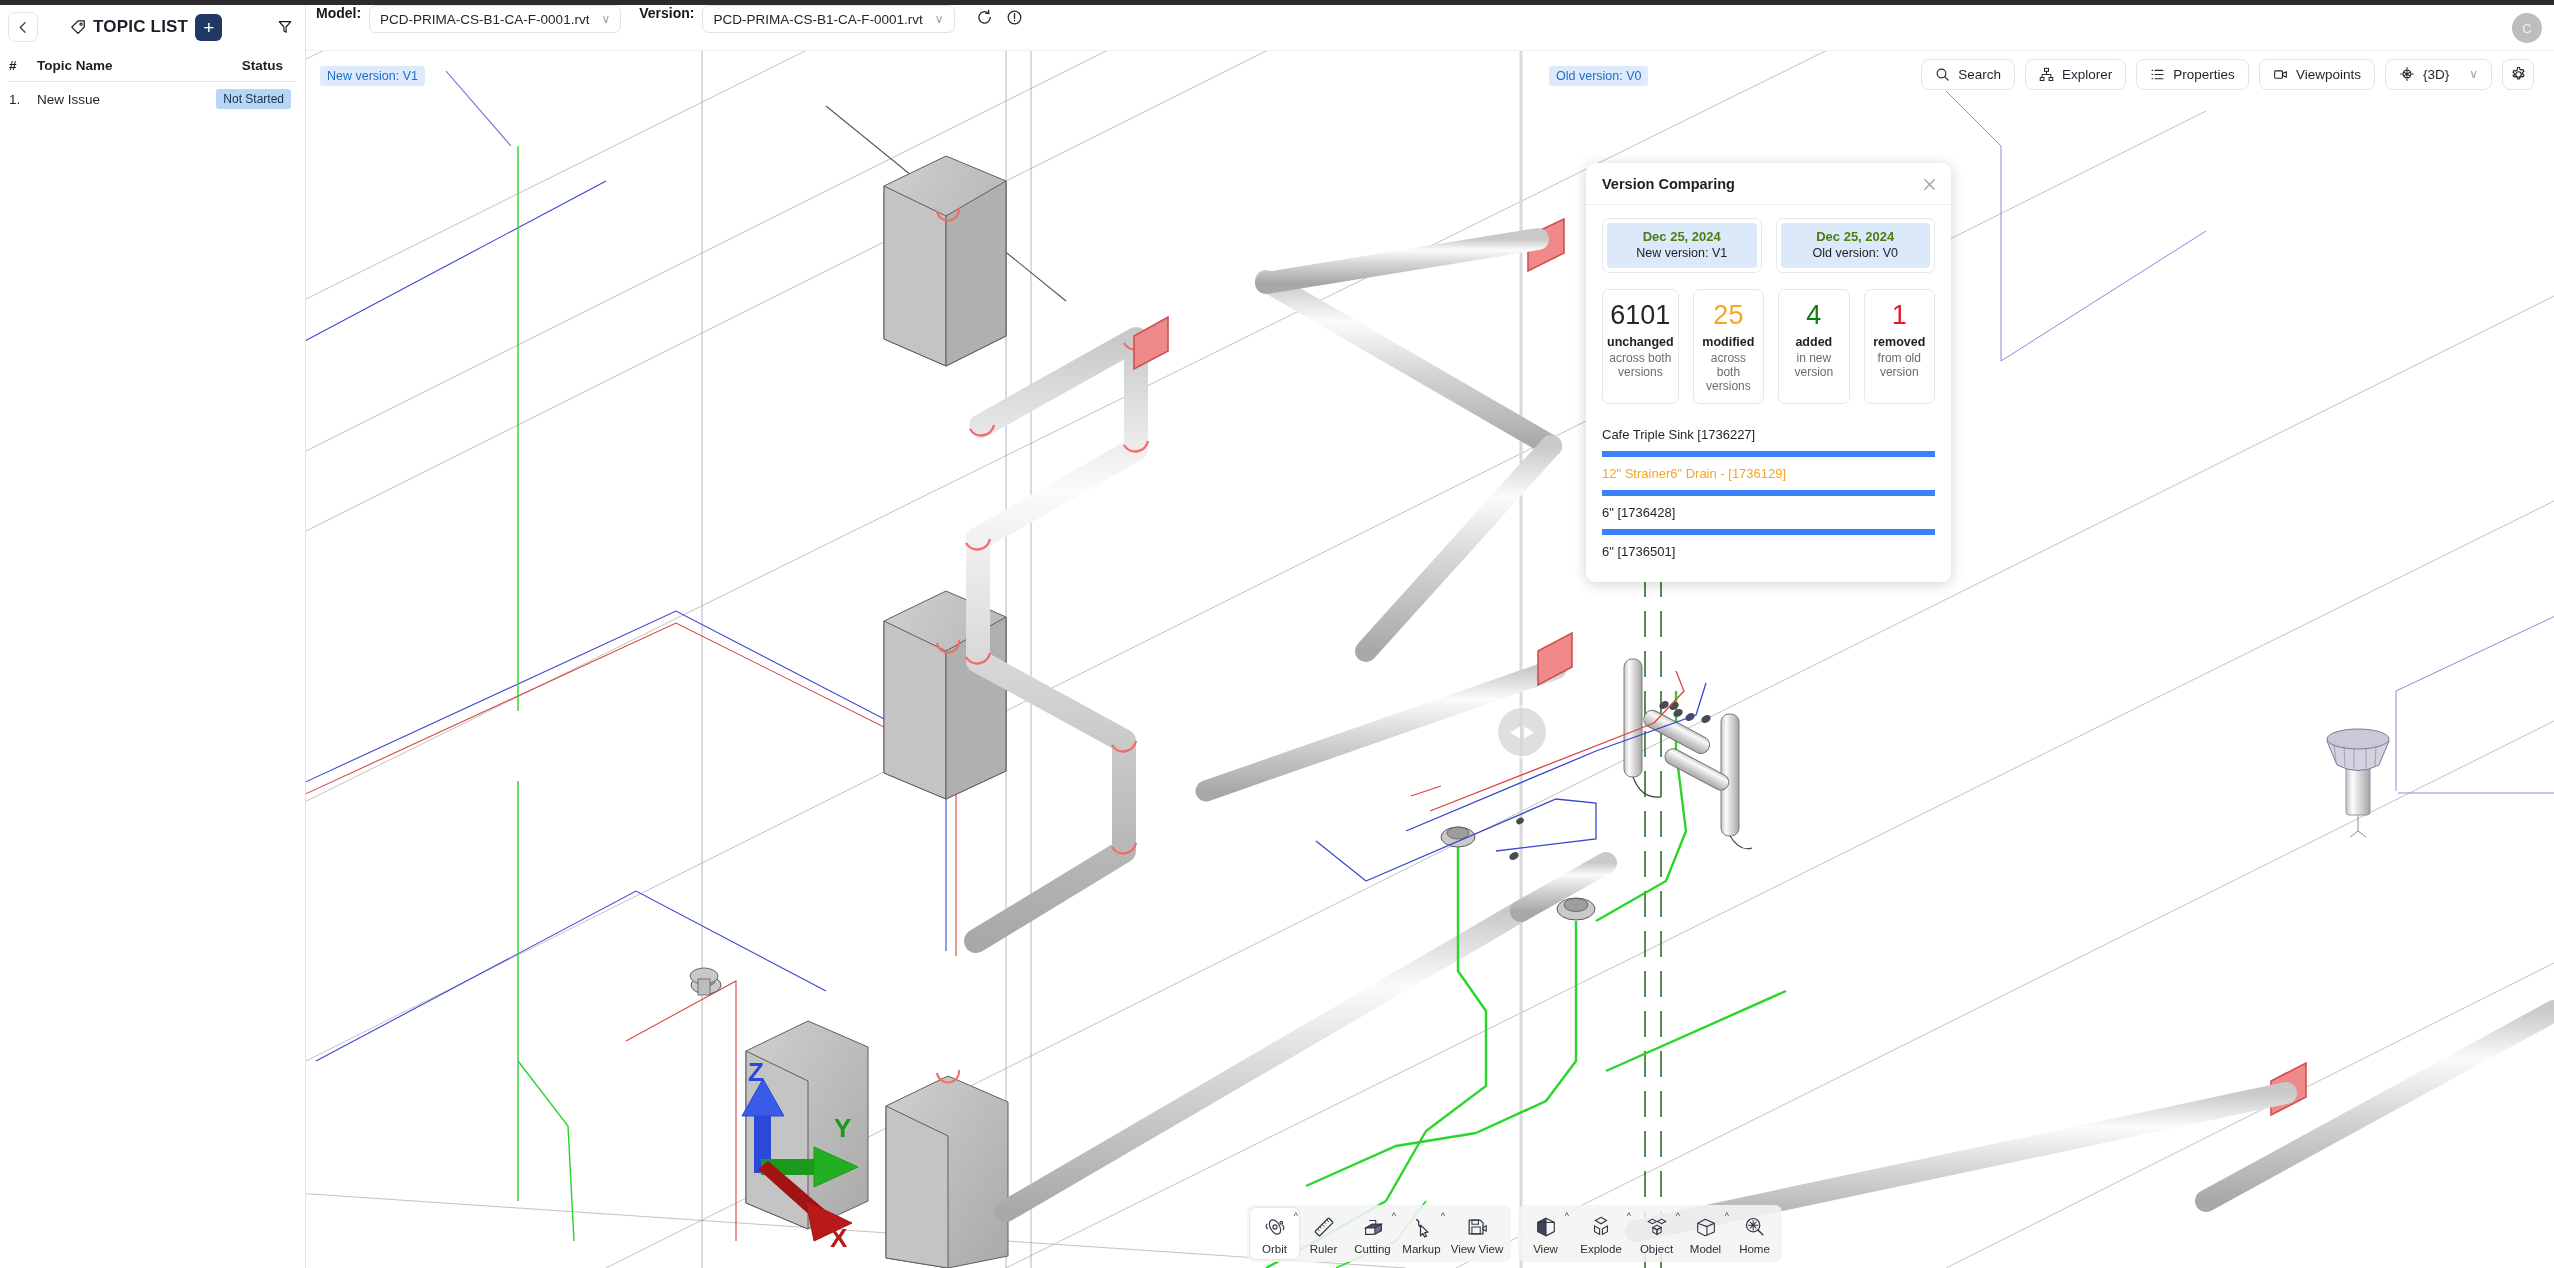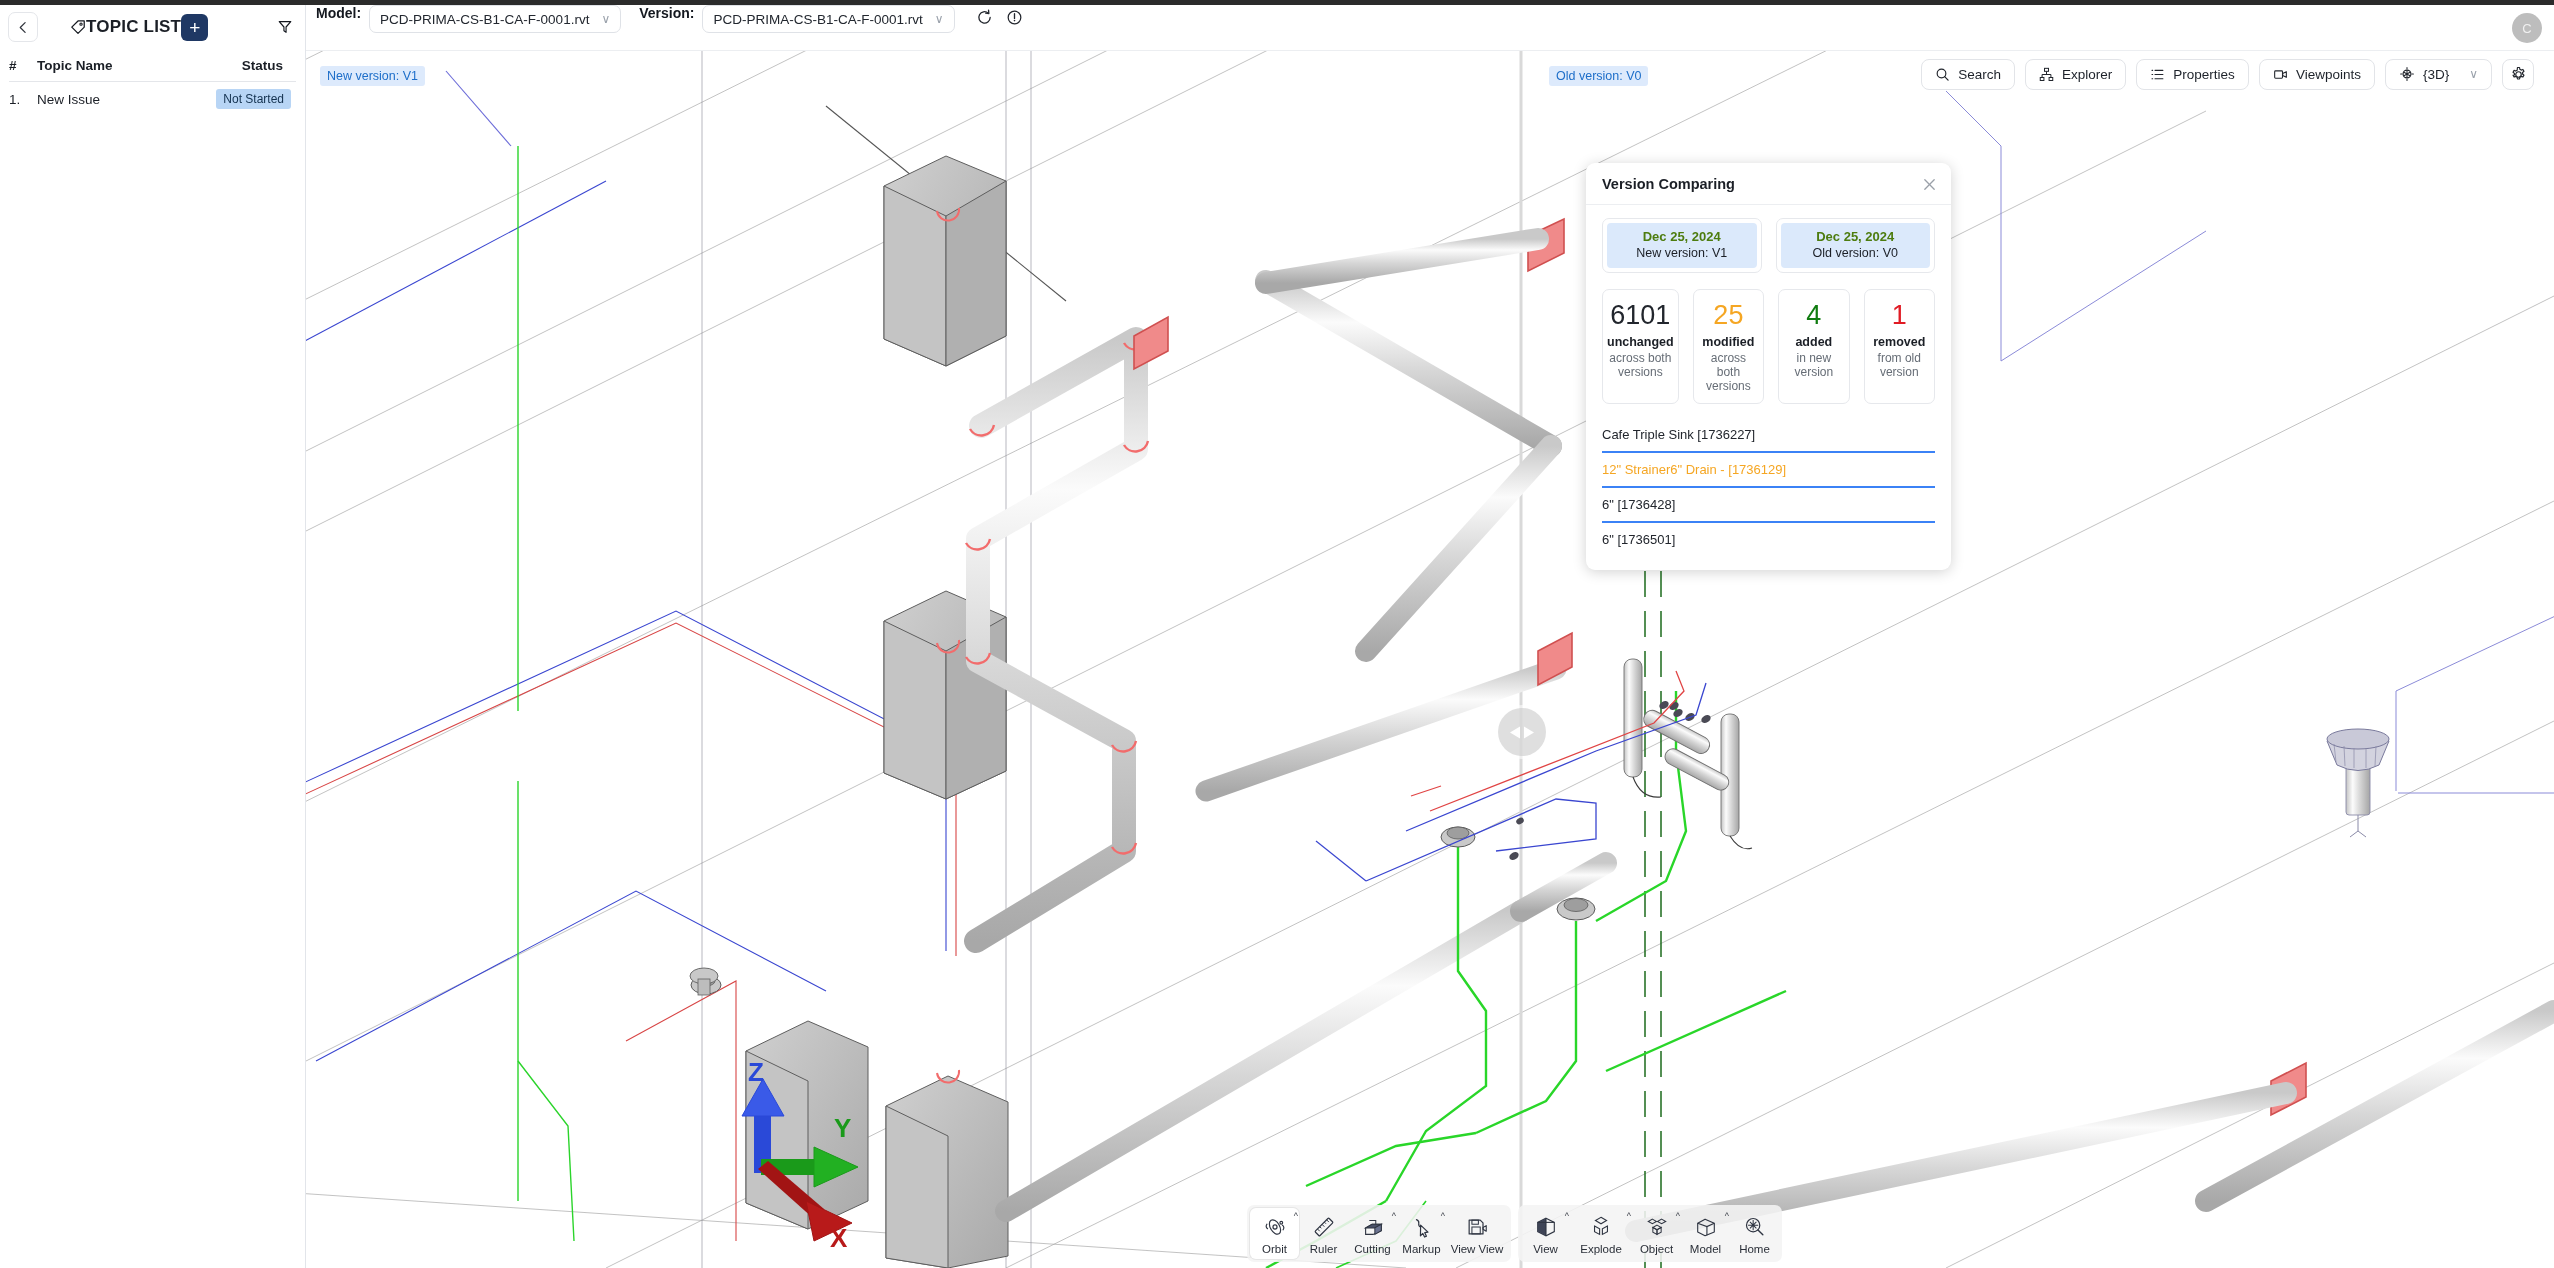--- a/index.html
+++ b/index.html
@@ -25,21 +25,21 @@
   }
   .lp-header {
     display: flex; align-items: center; height: 44px; padding: 0 12px 0 8px;
     gap: 10px;
   }
   .back-btn {
     width: 30px; height: 30px; border: 1px solid #e4e6ea; border-radius: 7px;
     background: #fff; display: flex; align-items: center; justify-content: center;
     cursor: pointer; flex: 0 0 auto;
   }
-  .tl-title-wrap { display: flex; align-items: center; margin-left: 22px; }
+  .tl-title-wrap { display: flex; align-items: center; gap: 7px; margin-left: 22px; }
   .tl-title {
     font-size: 17px; font-weight: bold; letter-spacing: .2px; color: #1b1f26;
   }
   .add-btn {
     width: 27px; height: 27px; border-radius: 6px; background: #1f3864;
     display: flex; align-items: center; justify-content: center; cursor: pointer;
     color: #fff; font-size: 19px; line-height: 1; font-weight: 300;
   }
   .filter-btn { margin-left: auto; cursor: pointer; display:flex; }
 
@@ -153,21 +153,21 @@
   .vc-num.c-dark { color: #22262d; }
   .vc-num.c-orange { color: #f5a623; }
   .vc-num.c-green { color: #107c10; }
   .vc-num.c-red { color: #e01b24; }
   .vc-statlabel { font-size: 12.5px; font-weight: bold; color: #1b1f26; margin-top: 5px;}
   .vc-statsub { font-size: 12px; color: #666d76; margin-top: 2px; }
 
   .vc-list { margin-top: 14px; }
   .vc-item {
     padding: 9px 0 9px 0; font-size: 13px; color: #22262d;
-    border-bottom: 2px solid #3b82f6; cursor: pointer;
+    border-bottom: 6px solid #3b82f6; cursor: pointer;
   }
   .vc-item.last { border-bottom: none; }
   .vc-item.modified { color: #f5a623; }
 
   
   .bottombar {
     position: absolute; bottom: 6px; left: 50%; transform: translateX(-30px);
     display: flex; gap: 7px; z-index: 25;
   }
   .bb-group {

